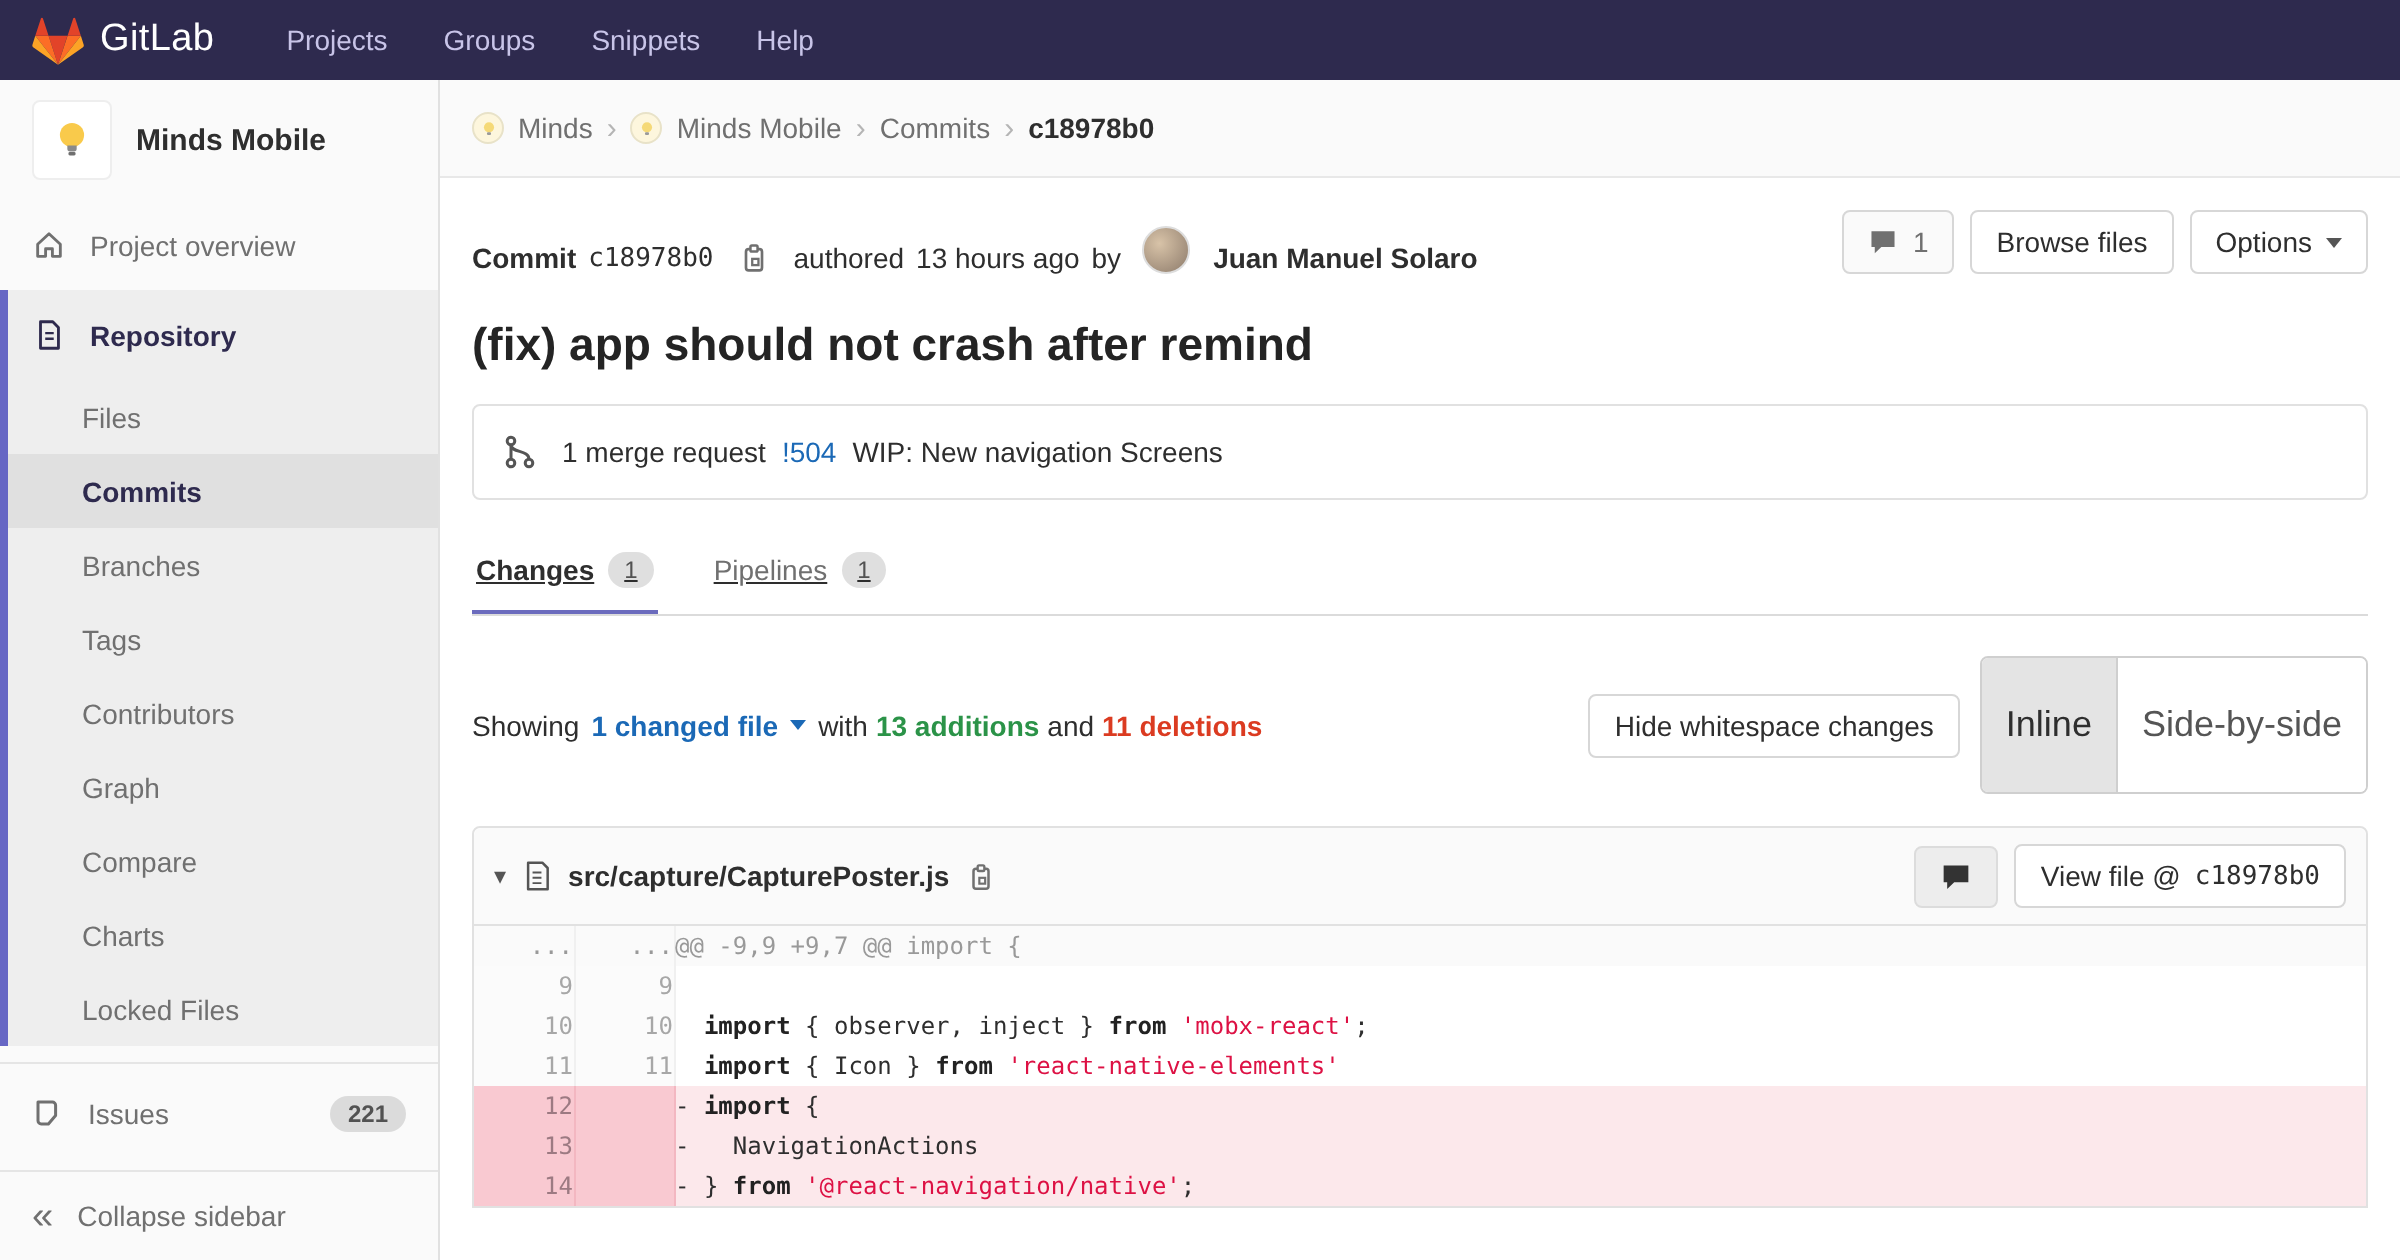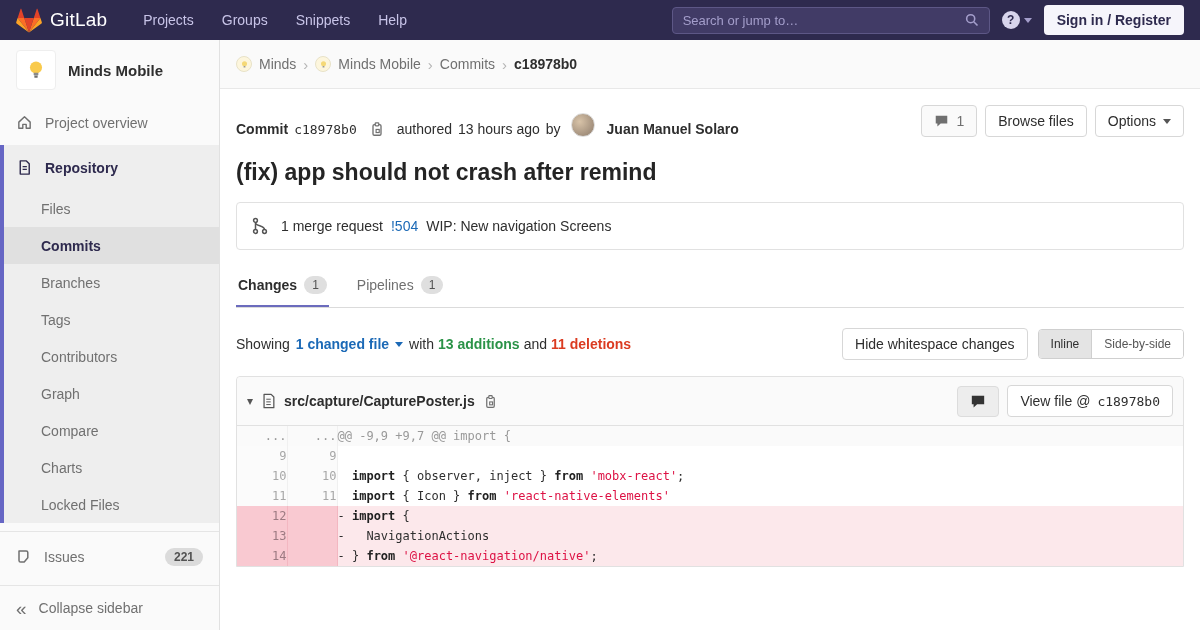--- a/index.html
+++ b/index.html
@@ -75,35 +75,35 @@
   .commit-title { font-size:23px; font-weight:bold; color:#242424; margin:10px 0 16px; }
 
   .info-box { border:1px solid #e1e1e1; border-radius:4px; padding:17px 14px; display:flex; align-items:center; gap:8px; }
   .parent-box { background:#fafafa; }
   .mr-box { background:#fff; margin-top:4px; padding:14px; }
   .link { color:#1b69b6; text-decoration:none; }
   .branch-badge { background:#e9f0f8; border-radius:3px; padding:3px 7px 3px 4px; display:inline-flex; align-items:center; gap:2px;
     font-family:"DejaVu Sans Mono","Liberation Mono",monospace; font-size:13px; color:#2e2e2e; margin-left:4px; }
 
   
-  .tabs { display:flex; border-bottom:1px solid #dbdbdb; margin-top:14px; }
+  .tabs { display:flex; border-bottom:1px solid #dbdbdb; margin-top:14px;text-decoration:underline; }
   .tab { padding:12px 2px 11px; margin-right:26px; display:flex; align-items:center; gap:7px; color:#707070; cursor:pointer;
     border-bottom:2px solid transparent; }
   .tab.active { color:#2e2e2e; font-weight:bold; border-bottom-color:#6b6bbd; }
   .tab-badge { background:#dfdfdf; color:#525252; font-size:12px; font-weight:normal; border-radius:9px; padding:2px 8px; }
 
   
   .summary-row { display:flex; align-items:center; margin:20px 0 16px; gap:4px; }
   .bold-link { color:#1b69b6; font-weight:bold; }
   .caret-blue { border-top-color:#1b69b6; margin-left:2px; display:inline-block; vertical-align:middle; }
   .additions { color:#2b9348; font-weight:bold; }
   .deletions { color:#db3b21; font-weight:bold; }
   .summary-right { margin-left:auto; display:flex; gap:10px; align-items:center; }
   .btn-group { display:inline-flex; border:1px solid #cfcfcf; border-radius:4px; overflow:hidden; }
-  .btn-group .seg { padding:7px 12px; background:#fff; color:#555; cursor:pointer; font-size:12px; }
+  .btn-group .seg { padding:23px 12px; background:#fff; color:#555; cursor:pointer; font-size:18px; }
   .btn-group .seg.active { background:#e4e4e4; color:#2e2e2e; }
   .btn-group .seg + .seg { border-left:1px solid #cfcfcf; }
 
   
   .diff-card { border:1px solid #e1e1e1; border-radius:4px 4px 0 0; }
   .file-header { background:#fafafa; border-bottom:1px solid #e1e1e1; border-radius:4px 4px 0 0;
     display:flex; align-items:center; padding:8px 10px; gap:8px; }
   .file-caret { color:#555; font-size:12px; cursor:pointer; }
   .file-path { font-weight:bold; color:#2e2e2e; }
   .file-actions { margin-left:auto; display:flex; gap:8px; align-items:center; }
@@ -136,34 +136,20 @@
       <path fill="#e24329" d="M2.1 13.9h9.3L7.4 1.6c-.2-.6-1.1-.6-1.3 0zM34 13.9h-9.3l4-12.3c.2-.6 1.1-.6 1.3 0z"></path>
     </svg>
     <span class="logo-text">GitLab</span>
   </div>
   <nav class="topnav">
     <a href="#">Projects</a>
     <a href="#">Groups</a>
     <a href="#">Snippets</a>
     <a href="#">Help</a>
   </nav>
-  <div class="top-right">
-    <div class="searchbox">
-      <input type="text" placeholder="Search or jump to…" style="">
-      <svg class="ic" width="14" height="14" viewBox="0 0 16 16">
-        <circle cx="6.5" cy="6.5" r="4.6" fill="none" stroke="#a49ecb" stroke-width="1.8"></circle>
-        <line x1="10" y1="10" x2="14.3" y2="14.3" stroke="#a49ecb" stroke-width="1.8"></line>
-      </svg>
-    </div>
-    <div class="help-wrap">
-      <span class="qcircle">?</span>
-      <span class="chev"></span>
-    </div>
-    <button class="signin-btn">Sign in / Register</button>
-  </div>
 </header>
 
 <div class="shell">
 
   <aside class="sidebar">
     <div class="ctx-header">
       <span class="proj-avatar">
         <svg class="ic" width="22" height="22" viewBox="0 0 16 16">
           <circle cx="8" cy="6.2" r="4.4" fill="#f9ca4b"></circle>
           <path d="M6.3 10h3.4v1.2a1 1 0 0 1-1 1H7.3a1 1 0 0 1-1-1z" fill="#8a8a8a"></path>

